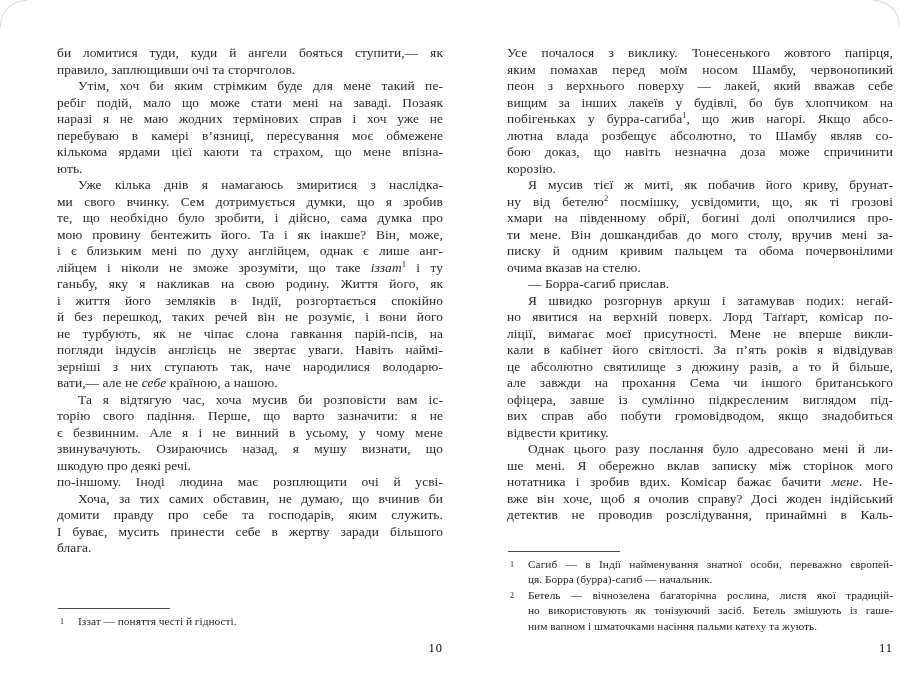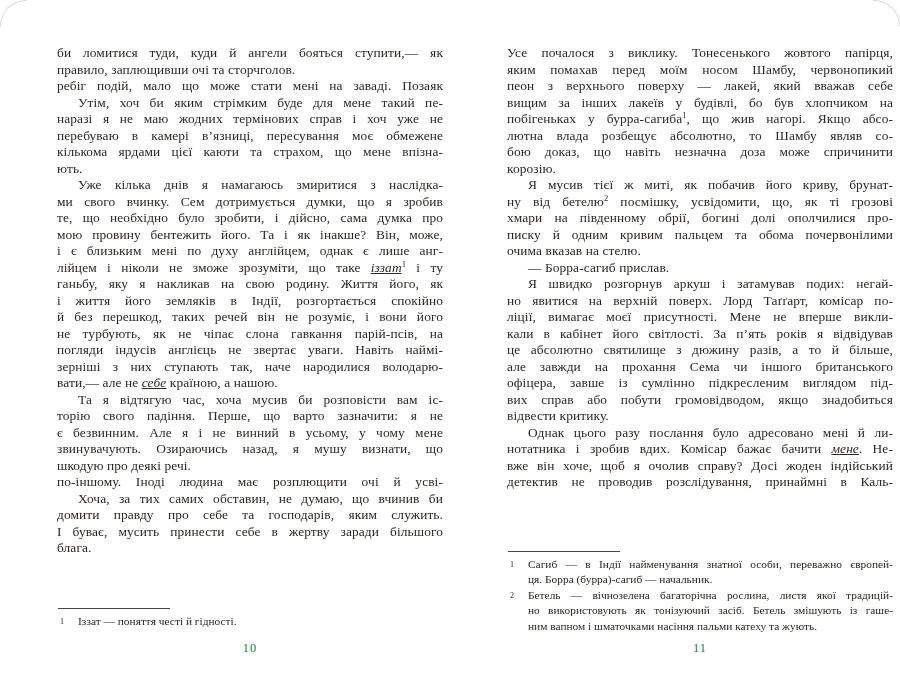--- a/index.html
+++ b/index.html
@@ -14,55 +14,55 @@
   .page-left{left:57px;}
   .page-right{left:507px;}
   .body-text{position:absolute;top:45px;left:0;right:0;}
   .line{
     font-size:13.4px;line-height:16.5px;height:16.5px;overflow:hidden;
     text-align:justify;text-align-last:justify;
     letter-spacing:0.1px;
   }
   .line.last{text-align-last:left;}
   .line.indent{text-indent:21px;}
-  .it{font-style:italic;text-decoration:underline;}
+  .it{font-style:italic;}
   .supn{font-size:8.5px;vertical-align:super;line-height:0;}
   .footnotes{position:absolute;left:0;right:0;}
   .page-left .footnotes{top:608px;}
   .page-right .footnotes{top:551px;}
   .fnsep{width:112px;height:0;border-top:1px solid #4a4642;margin:0 0 5px 1px;}
   .fline{
     position:relative;padding-left:21px;
     font-size:11.4px;line-height:15.4px;
     text-align:justify;text-align-last:justify;
   }
   .fline.last{text-align-last:left;}
   .fnm{position:absolute;left:3px;top:0;font-size:8px;}
   .page-number{
     position:absolute;top:641px;left:0;right:0;
-    text-align:center;font-size:12.5px;letter-spacing:1px;color:#15803d;
+    text-align:right;font-size:12.5px;letter-spacing:1px;color:#000000;
   }
   .corner{position:absolute;width:26px;height:26px;pointer-events:none;}
   .corner-tl{left:0;top:0;border-top:1.5px solid #dcdcdc;border-left:1.5px solid #dcdcdc;border-top-left-radius:26px;}
   .corner-tr{right:0;top:0;border-top:1.5px solid #dcdcdc;border-right:1.5px solid #dcdcdc;border-top-right-radius:26px;}
 </style>
 </head>
 <body>
 
 <div class="spread">
 
   <div class="corner corner-tl"></div>
   <div class="corner corner-tr"></div>
 
   <div class="page page-left">
     <div class="body-text">
         <div class="line">би ломитися туди, куди й ангели бояться ступити,— як</div>
         <div class="line last">правило, заплющивши очі та сторчголов.</div>
+        <div class="line indent">Утім, хоч би яким стрімким буде для мене такий пе-</div>
         <div class="line">ребіг подій, мало що може стати мені на заваді. Позаяк</div>
-        <div class="line indent">Утім, хоч би яким стрімким буде для мене такий пе-</div>
         <div class="line">наразі я не маю жодних термінових справ і хоч уже не</div>
         <div class="line">перебуваю в камері в’язниці, пересування моє обмежене</div>
         <div class="line">кількома ярдами цієї каюти та страхом, що мене впізна-</div>
         <div class="line last">ють.</div>
         <div class="line indent">Уже кілька днів я намагаюсь змиритися з наслідка-</div>
         <div class="line">ми свого вчинку. Сем дотримується думки, що я зробив</div>
         <div class="line">те, що необхідно було зробити, і дійсно, сама думка про</div>
         <div class="line">мою провину бентежить його. Та і як інакше? Він, може,</div>
         <div class="line">і є близьким мені по духу англійцем, однак є лише анг-</div>
         <div class="line">лійцем і ніколи не зможе зрозуміти, що таке <span class="it">іззат</span><span class="supn">1</span> і ту</div>
@@ -97,33 +97,35 @@
         <div class="line">яким помахав перед моїм носом Шамбу, червонопикий</div>
         <div class="line">пеон з верхнього поверху — лакей, який вважав себе</div>
         <div class="line">вищим за інших лакеїв у будівлі, бо був хлопчиком на</div>
         <div class="line">побігеньках у бурра-сагиба<span class="supn">1</span>, що жив нагорі. Якщо абсо-</div>
         <div class="line">лютна влада розбещує абсолютно, то Шамбу являв со-</div>
         <div class="line">бою доказ, що навіть незначна доза може спричинити</div>
         <div class="line last">корозію.</div>
         <div class="line indent">Я мусив тієї ж миті, як побачив його криву, брунат-</div>
         <div class="line">ну від бетелю<span class="supn">2</span> посмішку, усвідомити, що, як ті грозові</div>
         <div class="line">хмари на південному обрії, богині долі ополчилися про-</div>
+        <div class="line">ти мене. Він дошкандибав до мого столу, вручив мені за-</div>
         <div class="line">писку й одним кривим пальцем та обома почервонілими</div>
         <div class="line last">очима вказав на стелю.</div>
         <div class="line indent last">— Борра-сагиб прислав.</div>
         <div class="line indent">Я швидко розгорнув аркуш і затамував подих: негай-</div>
         <div class="line">но явитися на верхній поверх. Лорд Таґґарт, комісар по-</div>
         <div class="line">ліції, вимагає моєї присутності. Мене не вперше викли-</div>
         <div class="line">кали в кабінет його світлості. За п’ять років я відвідував</div>
         <div class="line">це абсолютно святилище з дюжину разів, а то й більше,</div>
         <div class="line">але завжди на прохання Сема чи іншого британського</div>
         <div class="line">офіцера, завше із сумлінно підкресленим виглядом під-</div>
         <div class="line">вих справ або побути громовідводом, якщо знадобиться</div>
         <div class="line last">відвести критику.</div>
         <div class="line indent">Однак цього разу послання було адресовано мені й ли-</div>
+        <div class="line">ше мені. Я обережно вклав записку між сторінок мого</div>
         <div class="line">нотатника і зробив вдих. Комісар бажає бачити <span class="it">мене</span>. Не-</div>
         <div class="line">вже він хоче, щоб я очолив справу? Досі жоден індійський</div>
         <div class="line">детектив не проводив розслідування, принаймні в Каль-</div>
       </div>
     <div class="footnotes">
       <div class="fnsep"></div>
     <div class="fline"><span class="fnm">1</span>Сагиб — в Індії найменування знатної особи, переважно європей-</div>
         <div class="fline last">ця. Борра (бурра)-сагиб — начальник.</div>
         <div class="fline"><span class="fnm">2</span>Бетель — вічнозелена багаторічна рослина, листя якої традицій-</div>
         <div class="fline">но використовують як тонізуючий засіб. Бетель змішують із гаше-</div>

